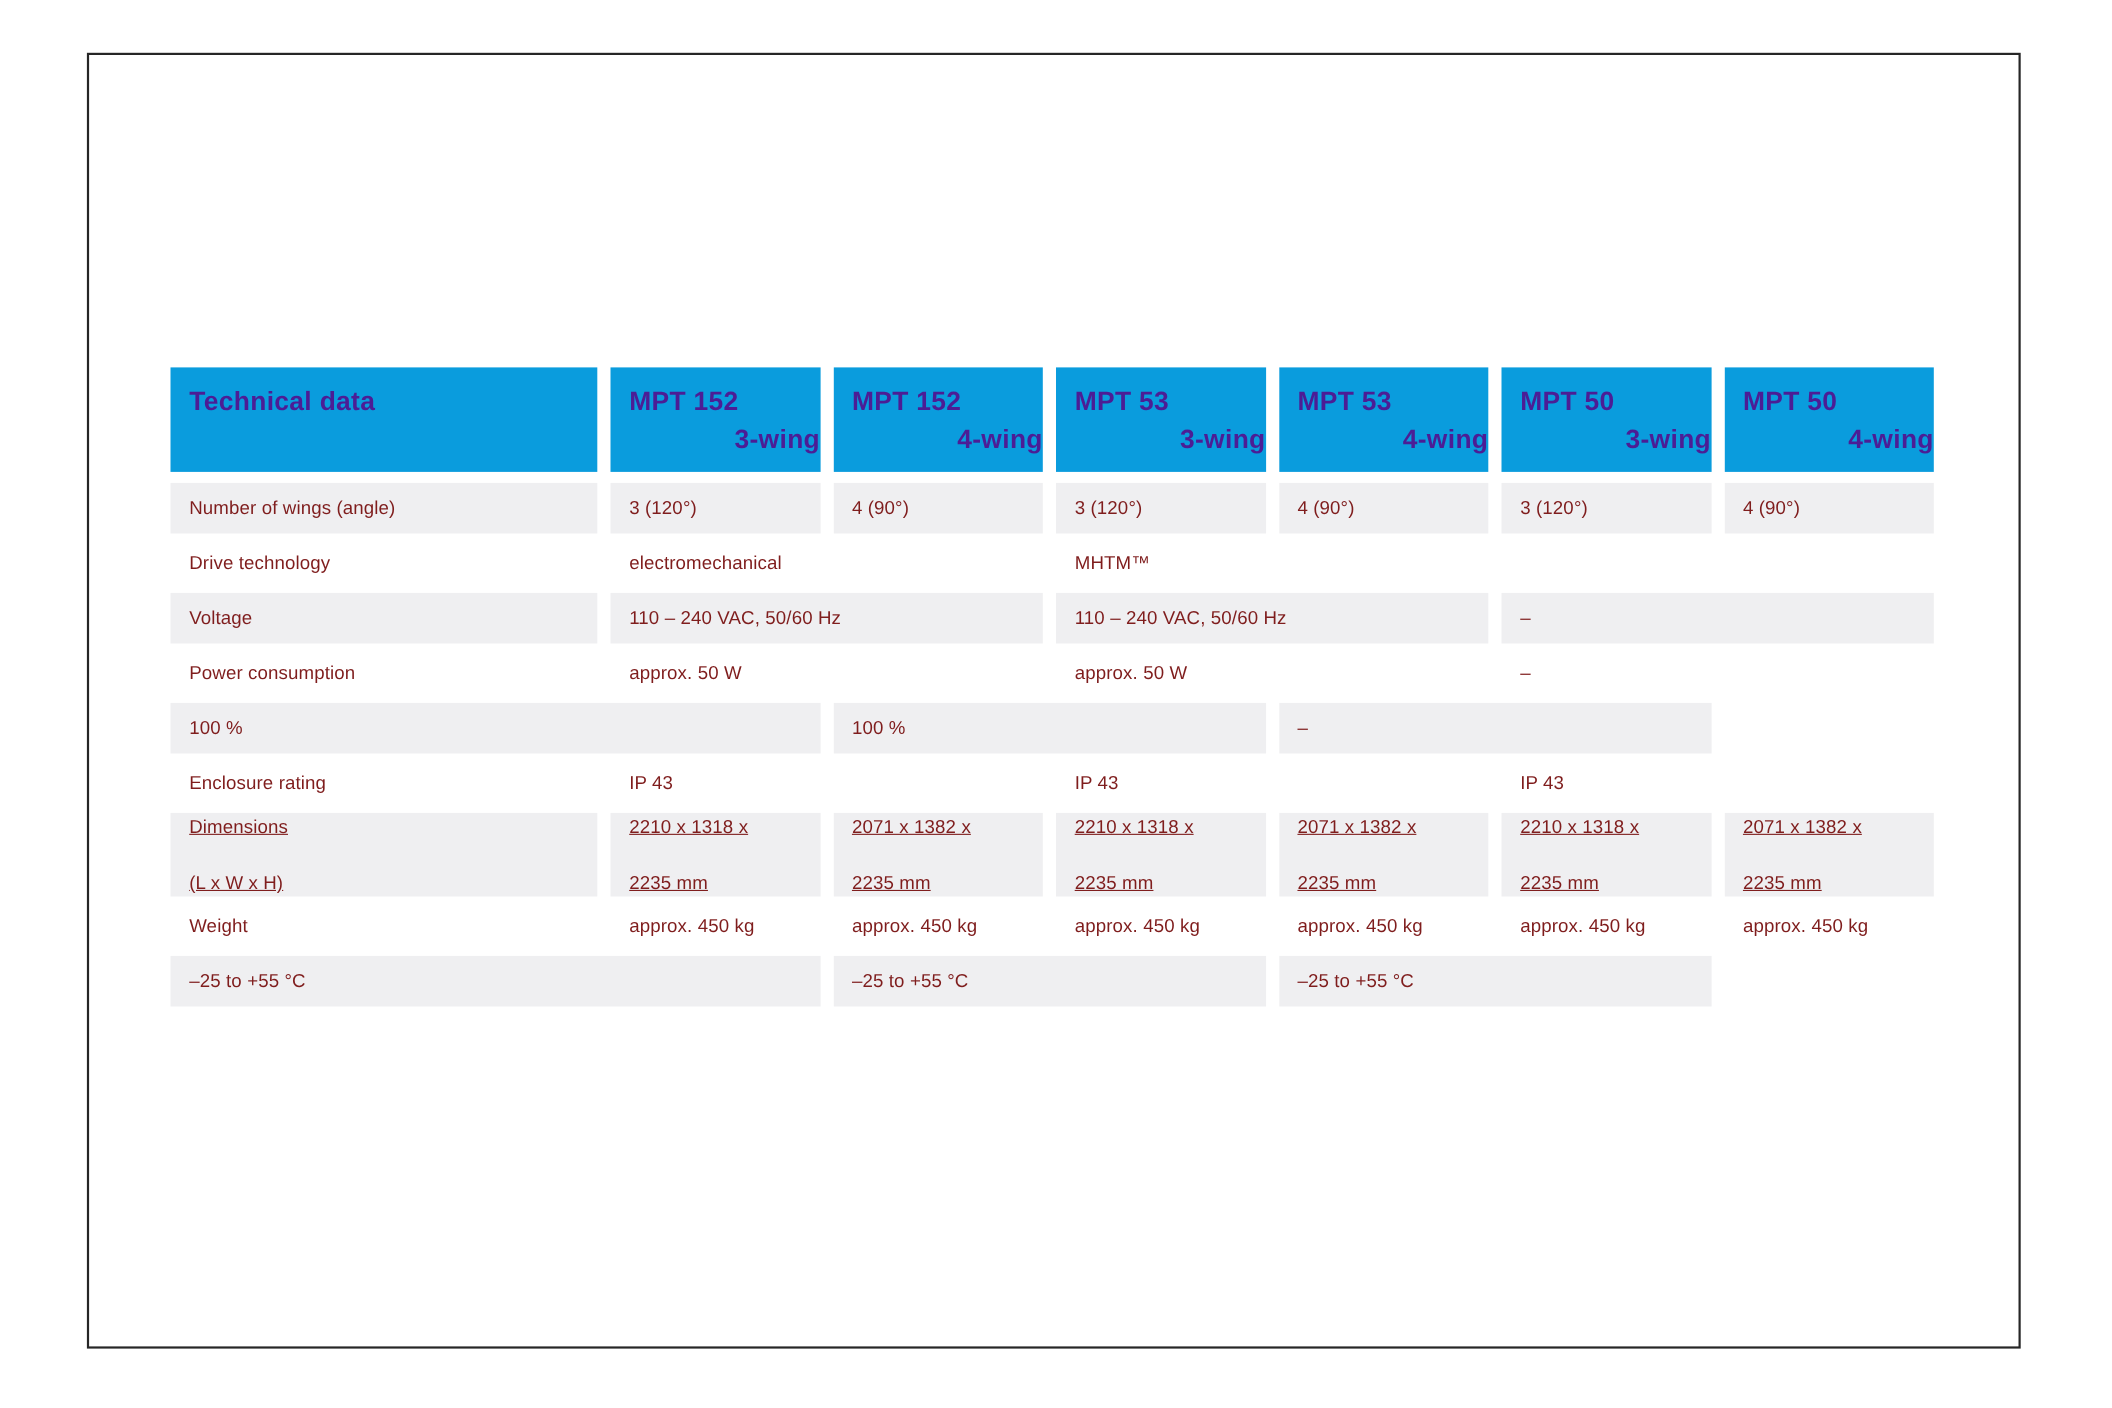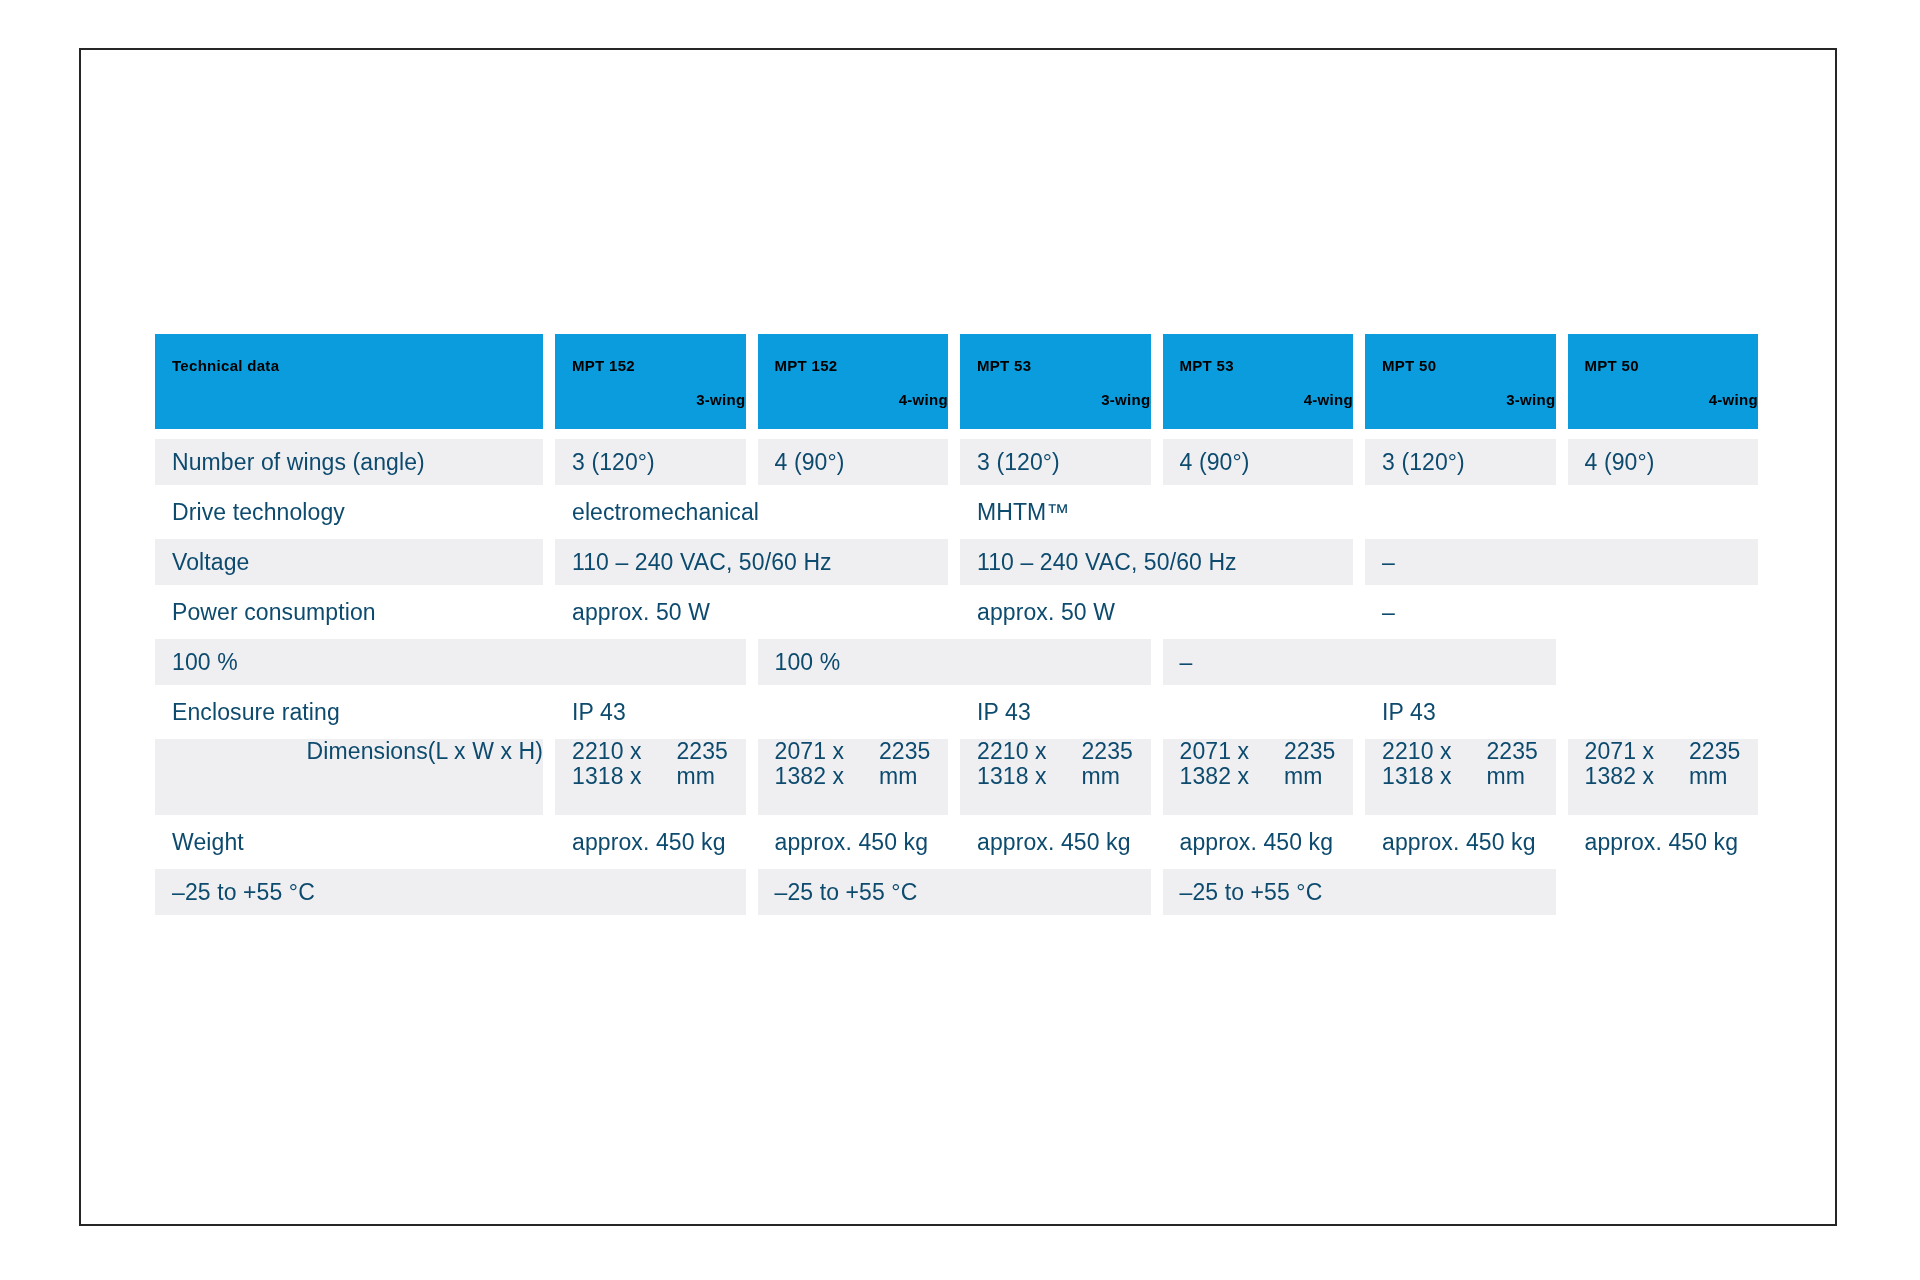--- a/index.html
+++ b/index.html
@@ -27,42 +27,43 @@
     grid-template-columns:388px repeat(6, 1fr);
     column-gap:12px;
     margin-bottom:4px;
   }
   .trow.header-row { height:95px; margin-bottom:10px; }
   .trow.std  { height:46px; }
   .trow.tall { height:76px; }
 
   .hcell {
     background:#0a9cdd;
-    color:#000000;
-    font-size:15px;
+    color:#4c1d95;
+    font-size:24px;
     font-weight:700;
     letter-spacing:0.3px;
     line-height:34px;
     padding:15px 0 0 17px;
   }
   .hcell .variant { display:block;text-align:right; }
 
   .cell {
     display:flex;
     align-items:center;
     padding-left:17px;
-    font-size:23px;
-    color:#0c4a6e;
+    font-size:17px;
+    color:#7f1d1d;
     letter-spacing:0.1px;
   }
   .cell.multiline {
-    flex-direction:row;
+    flex-direction:column;
     align-items:flex-start;
-    justify-content:flex-end;
+    justify-content:space-between;
     line-height:25px;
+    text-decoration:underline;
   }
   .shaded { background:#efeff1; }
   .span2 { grid-column:span 2; }
 </style>
 </head>
 <body>
 
 <div class="page-frame">
   <div class="spec-table">
 

